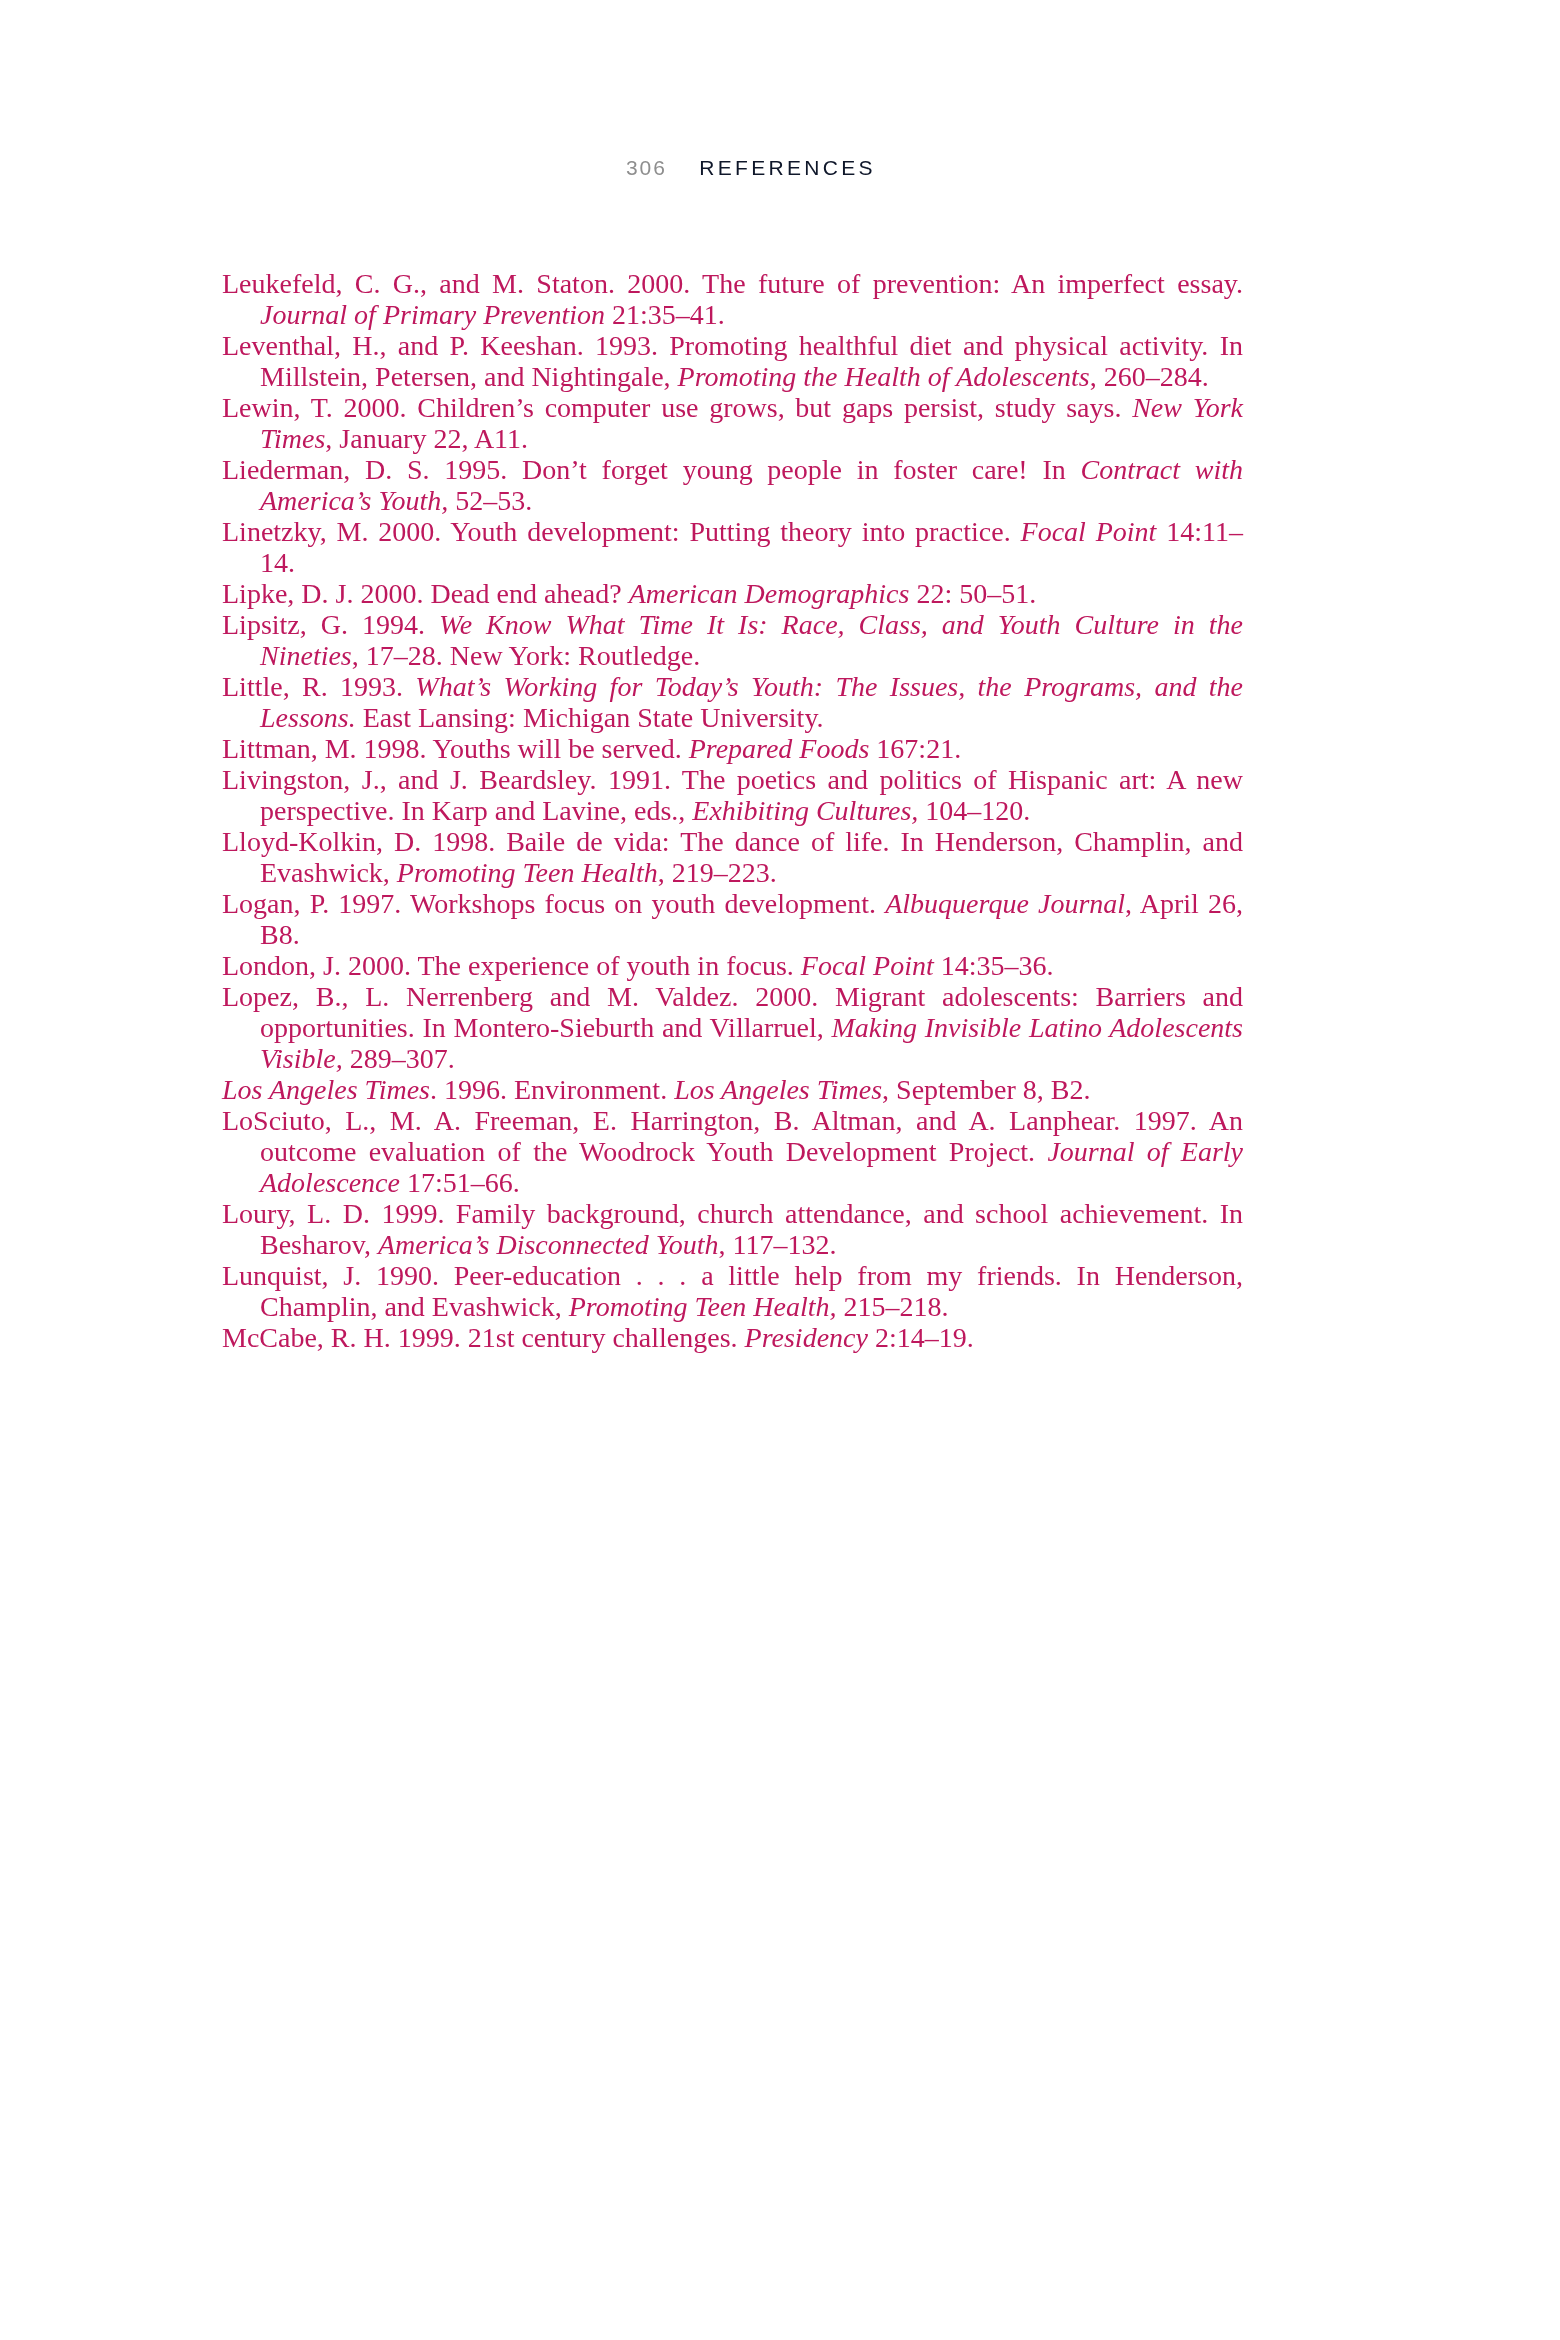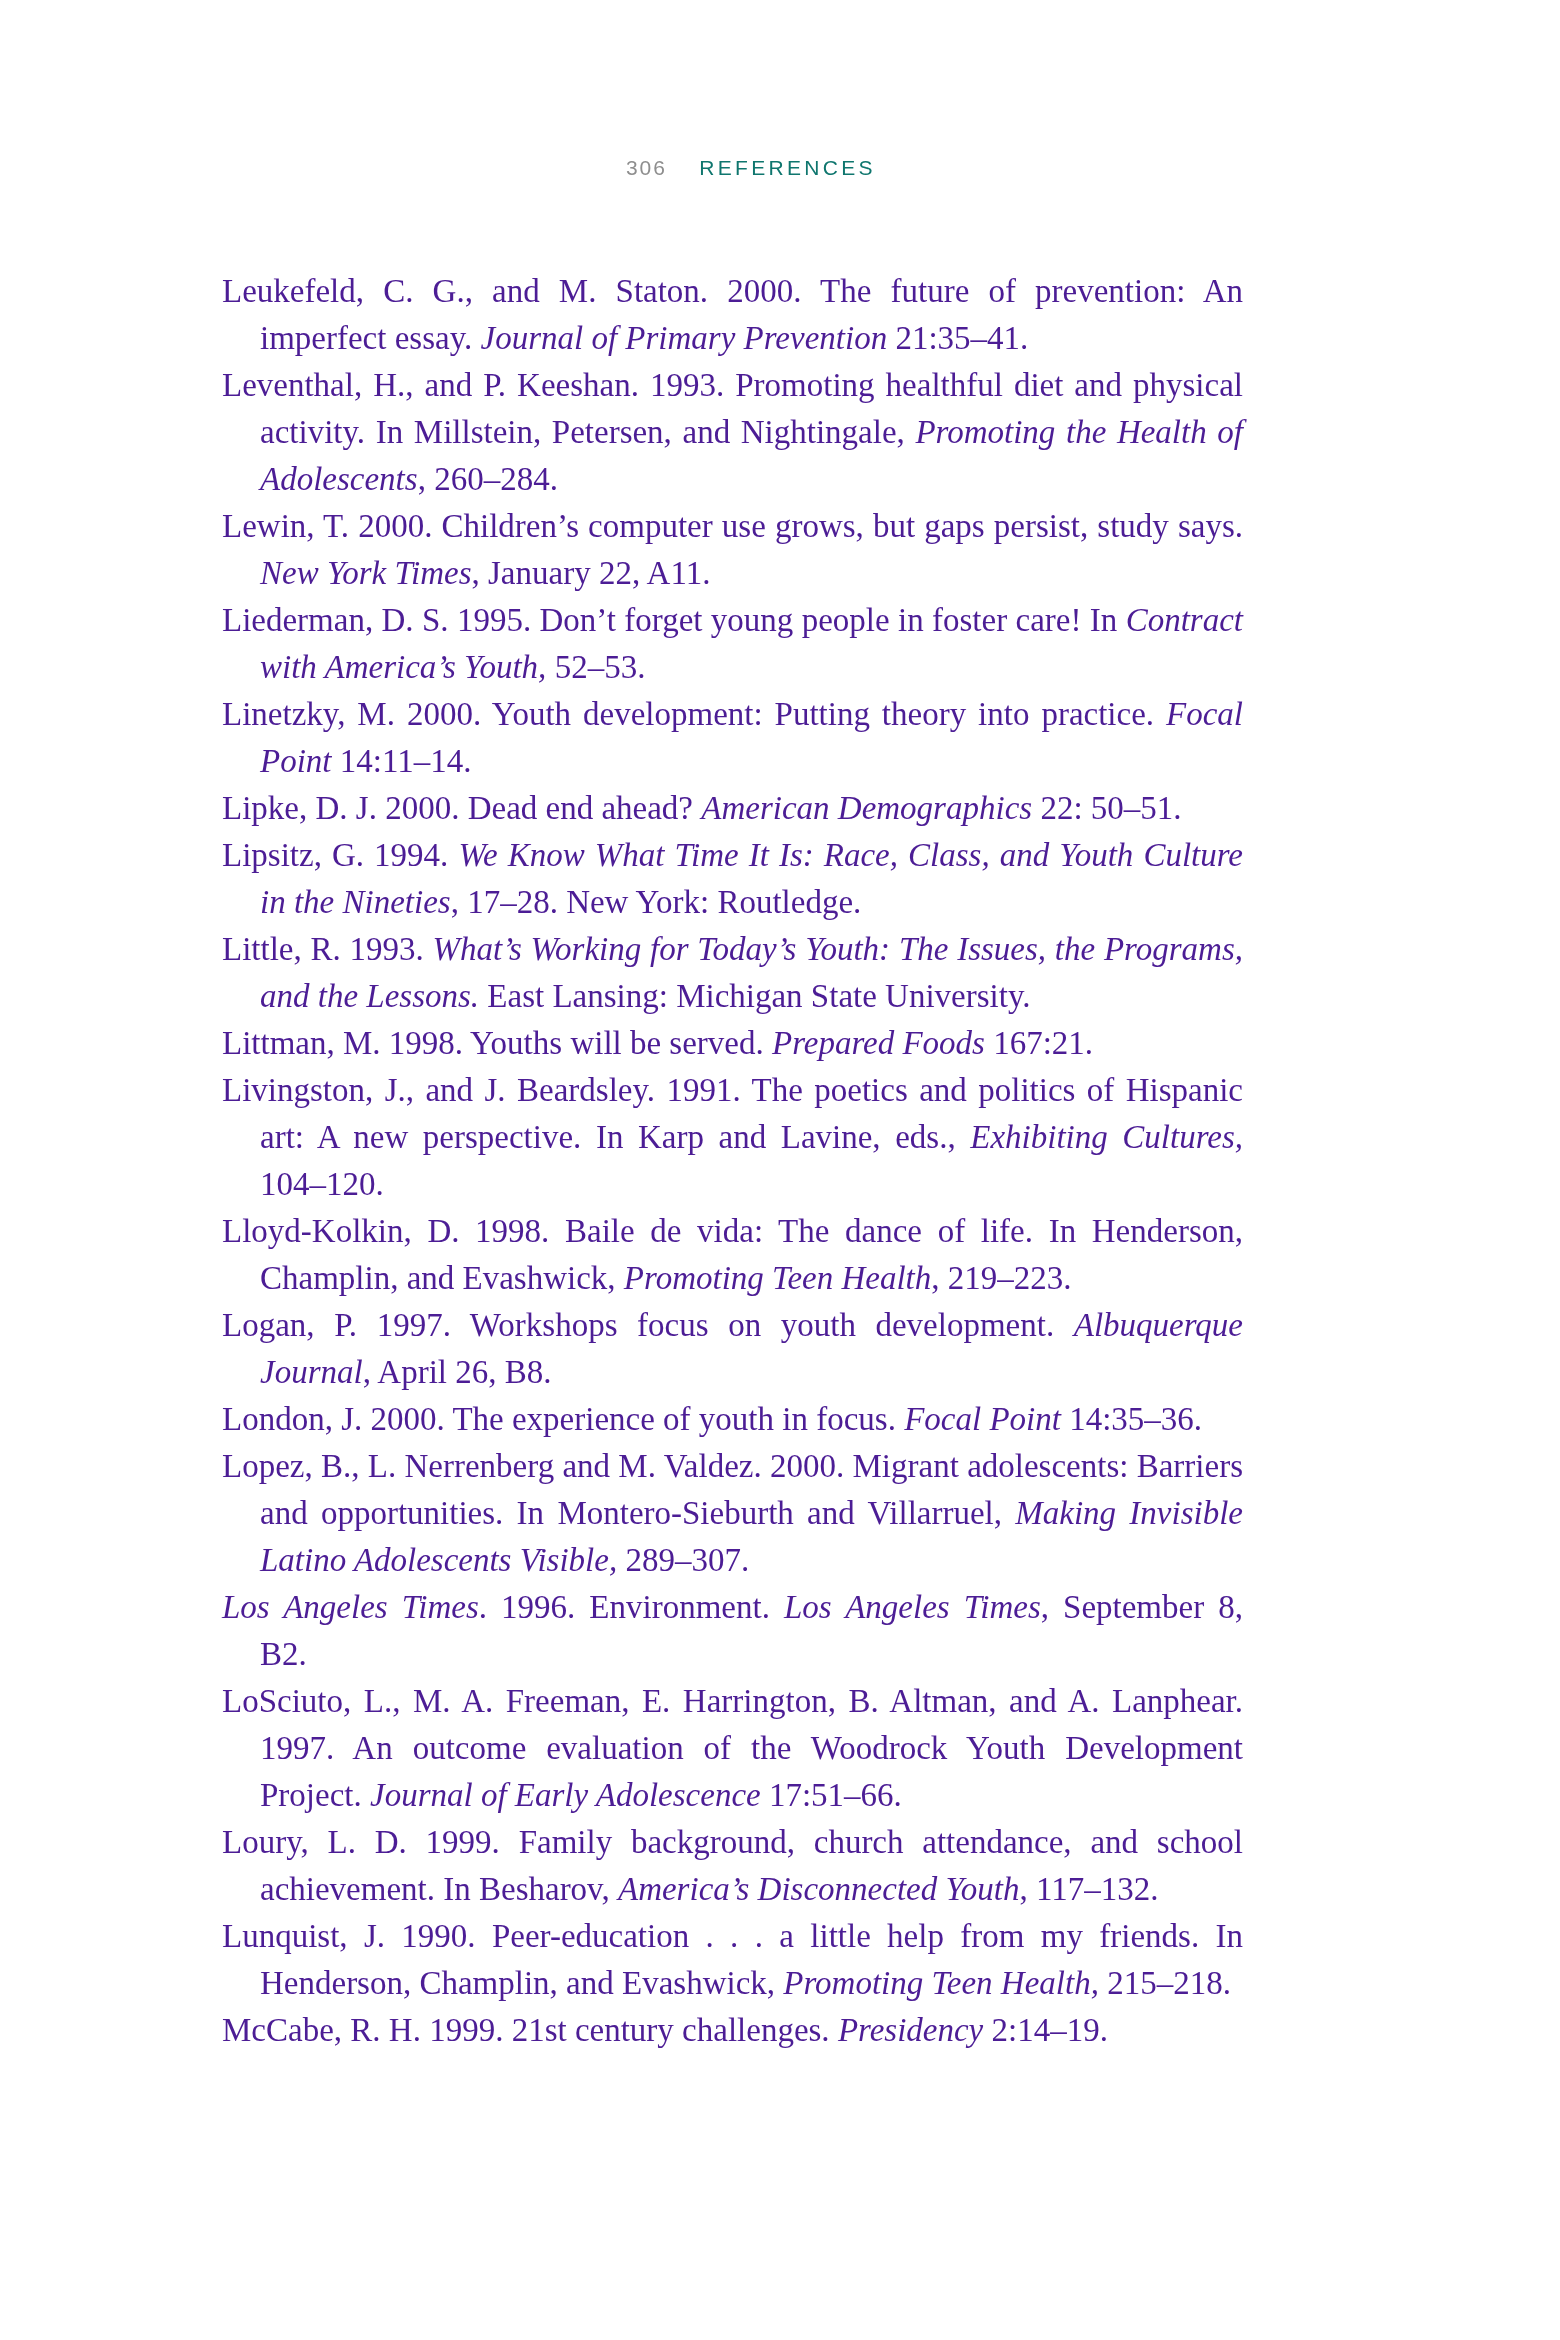--- a/index.html
+++ b/index.html
@@ -22,36 +22,36 @@
     line-height: 1;
     white-space: nowrap;
   }
   .page-number {
     color: #8e8e8e;
     letter-spacing: 1.9px;
     margin-right: 32.5px;
     text-align: right;
   }
   .running-head {
-    color: #0f766e;
+    color: #0f172a;
     letter-spacing: 3.3px;
   }
   .refs {
     position: absolute;
     left: 222px;
     top: 268px;
     width: 1021px;
   }
   .ref-entry {
-    font-size: 33px;
-    line-height: 47px;
+    font-size: 28px;
+    line-height: 31px;
     text-align: justify;
     padding-left: 38px;
     text-indent: -38px;
-    color: #4c1d95;
+    color: #be185d;
   }
   .ref-entry em { font-style: italic; }
 </style>
 </head>
 <body>
 
 <div class="page">
   <div class="running-header">
     <span class="page-number" style="color: rgb(142, 142, 142);">306</span><span class="running-head">REFERENCES</span>
   </div>

